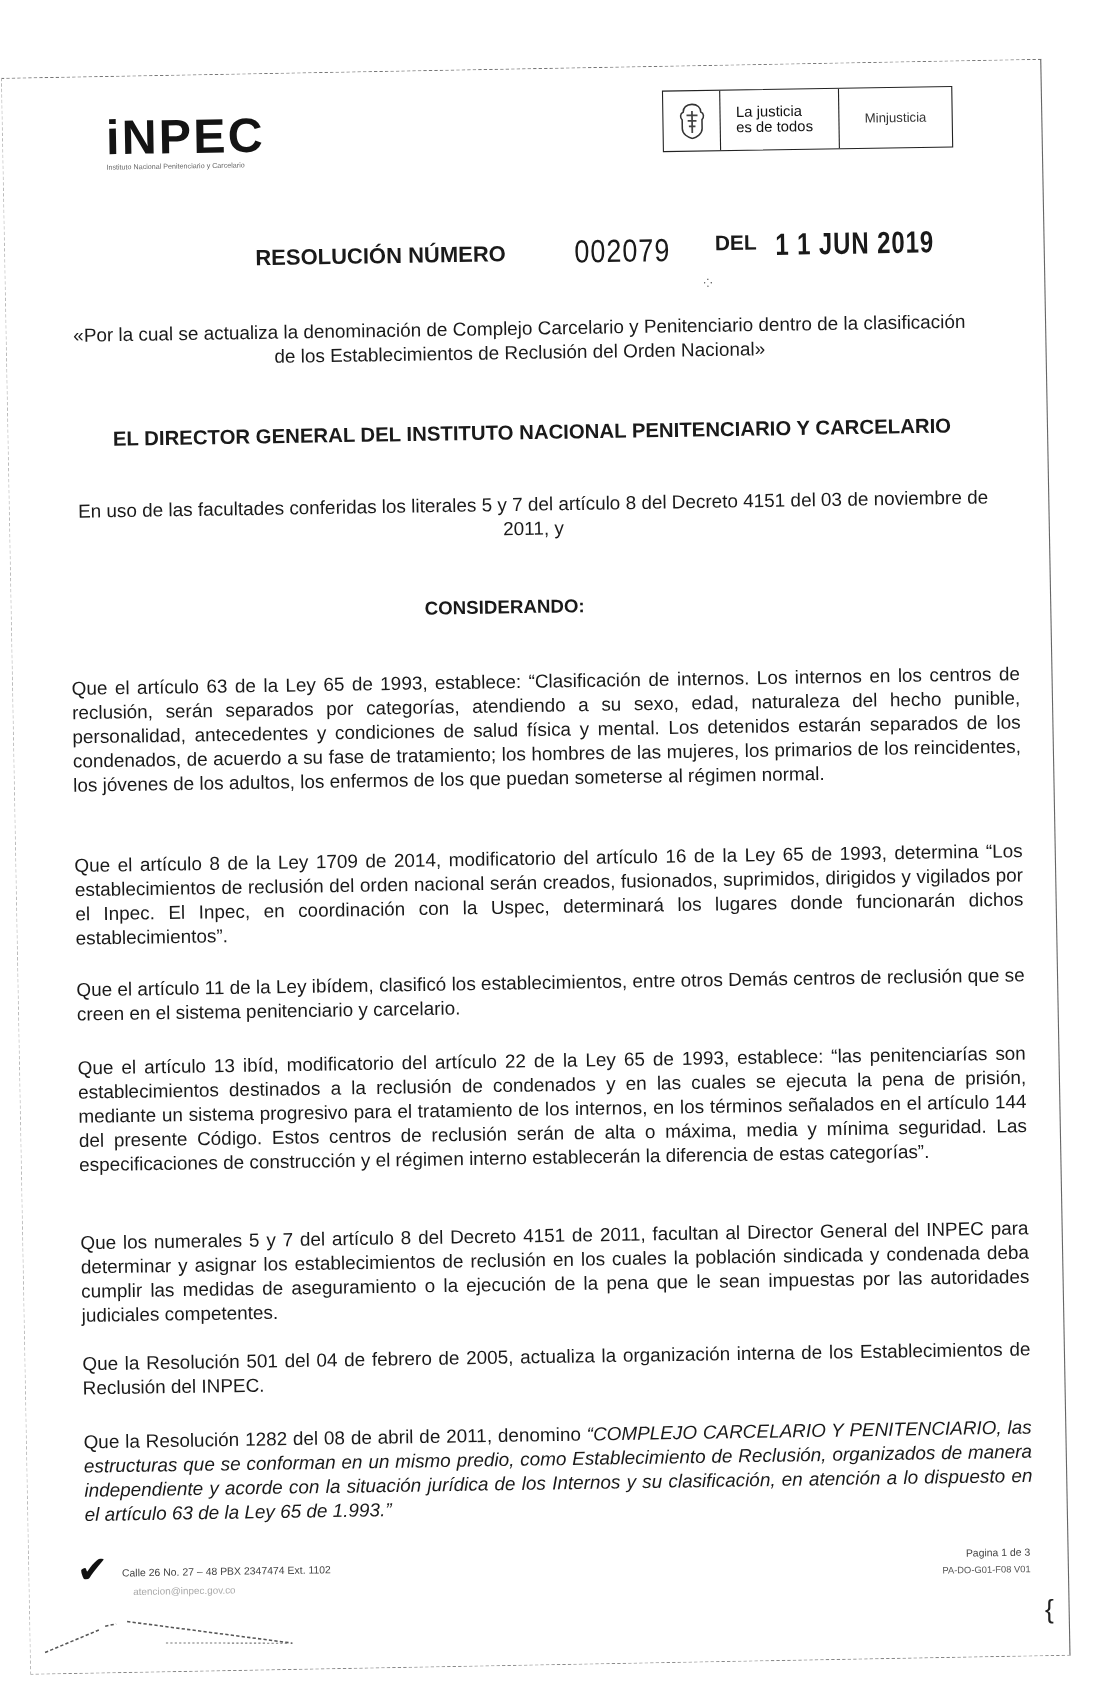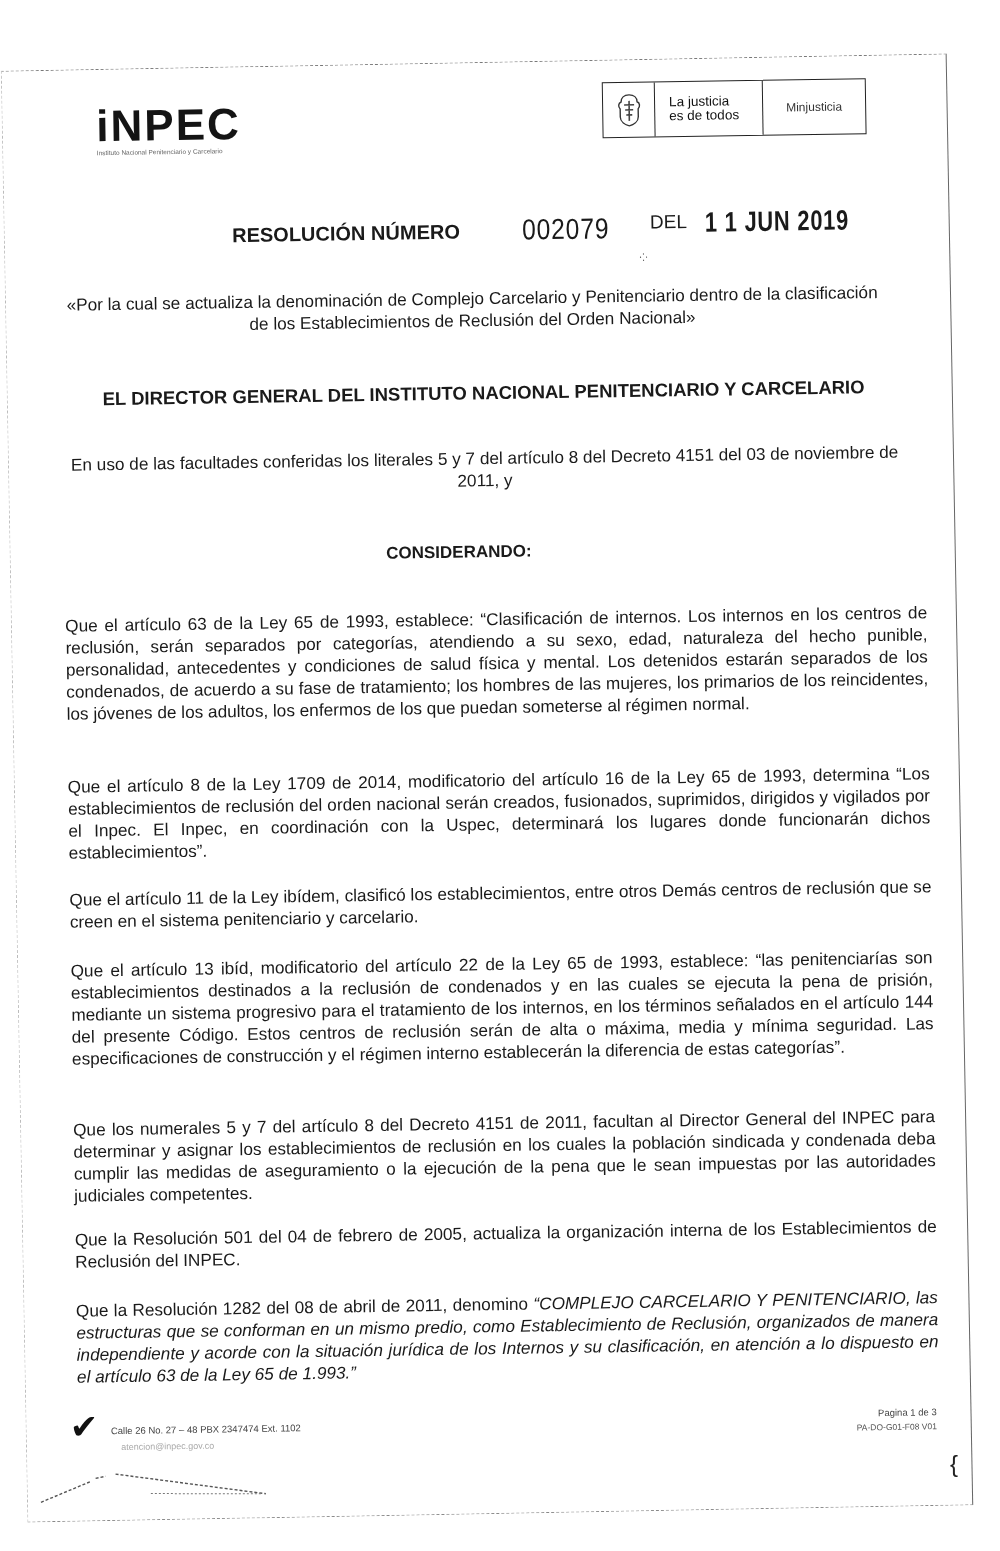--- a/index.html
+++ b/index.html
@@ -28,21 +28,21 @@
   .gov-shield { width: 52px; font-size: 22px; color: #333; }
   .gov-slogan { width: 108px; font-size: 13.5px; line-height: 14px; justify-content: flex-start;
                 padding-left: 14px; color: #111; }
   .gov-ministry { flex: 1; font-size: 12px; color: #333; }
 
   
   .res-title { position: absolute; left: 241px; top: 220px; font-weight: 700; font-size: 20px; }
   .res-number { position: absolute; left: 531px; top: 214px; font-size: 29px; font-weight: 400;
                 letter-spacing: 1px; font-family: "Liberation Sans Narrow","Liberation Sans", sans-serif;
                 transform: scaleX(0.85); transform-origin: left; }
-  .res-del { position: absolute; left: 659px; top: 214px; font-weight: 400; font-size: 19px; }
+  .res-del { position: absolute; left: 659px; top: 214px; font-weight: 700; font-size: 19px; }
   .res-date { position: absolute; left: 714px; top: 210px; font-weight: 700; font-size: 28px;
               transform: scaleX(0.78); transform-origin: left; letter-spacing: 1px; }
   .stamp-dots { position: absolute; left: 648px; top: 252px; font-size: 10px; color: #333; }
 
   .block { position: absolute; font-size: 17.2px; line-height: 22px; }
   .center { text-align: center; }
   .justify { text-align: justify; text-align-last: left; }
   .bold { font-weight: 700; }
   .subject { left: 65px; top: 287px; width: 830px; }
   .director { left: 75px; top: 382px; width: 830px; font-size: 18.5px; }

